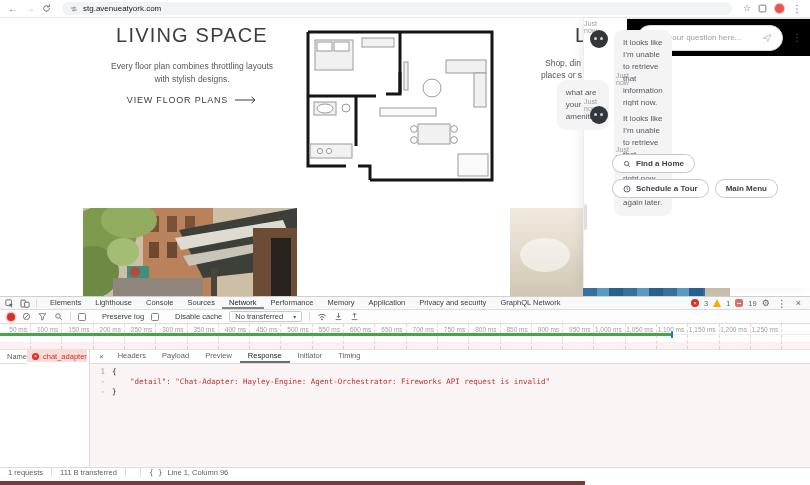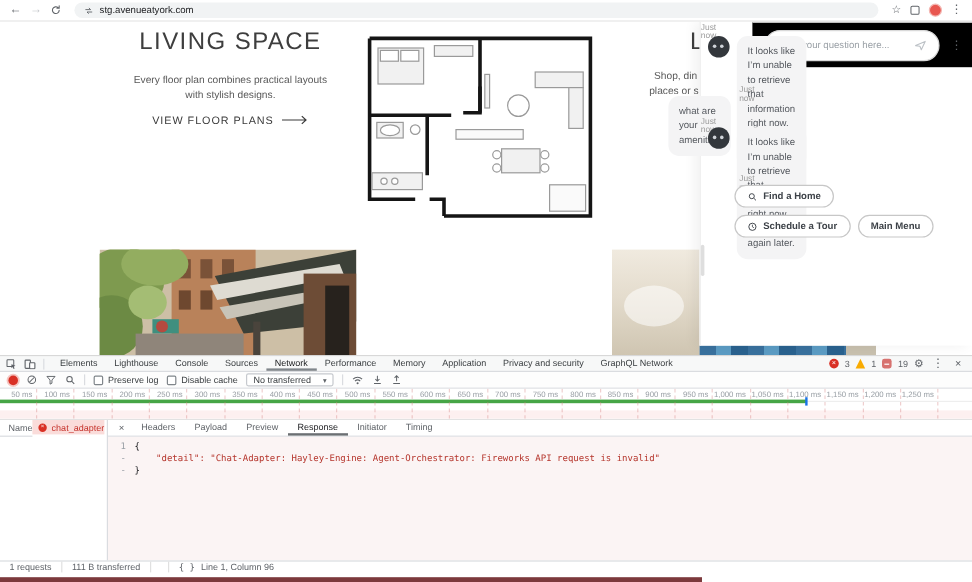--- a/index.html
+++ b/index.html
@@ -86,21 +86,21 @@
     display:flex;align-items:center;justify-content:center;line-height:1}
   .warn-tri{width:0;height:0;border-left:4.5px solid transparent;border-right:4.5px solid transparent;
     border-bottom:8px solid #f9ab00;position:relative}
   .issue-box{width:8px;height:8px;border-radius:2px;background:#d7726f;position:relative}
   .issue-box::after{content:"";position:absolute;left:2px;top:3.5px;width:4px;height:1px;background:#fff}
   .gear{font-size:9px;color:#5f6368;line-height:1}
   .dt-close{font-size:9px;color:#5f6368;padding:0 2px}
 
   .dt-toolbar{height:14px;display:flex;align-items:center;gap:7px;padding:0 7px;border-bottom:1px solid #dadce0;background:#fdfdfd}
   .rec-dot{width:8px;height:8px;border-radius:50%;background:#d93025;box-shadow:0 0 0 1.5px #f5c6c2}
-  .chk{display:flex;align-items:center;gap:4px;color:#3c4043}
+  .chk{display:flex;align-items:center;gap:16px;color:#3c4043}
   .chk .box{width:8px;height:8px;border:1px solid #80868b;border-radius:1.5px;background:#fff}
   .throttle{border:1px solid #c6c9ce;border-radius:2px;height:11px;display:flex;align-items:center;
     gap:10px;padding:0 5px;background:#fff;color:#3c4043}
   .caret{font-size:6px;color:#5f6368}
 
   .dt-overview{position:relative;height:26px;border-bottom:1px solid #e2e2e2;background:#fff;overflow:hidden}
   .tick-line{position:absolute;top:0;bottom:0;border-left:1px dashed rgba(212,130,130,.38)}
   .tick-label{position:absolute;top:2px;font-size:6.5px;color:#9aa0a6;transform:translateX(-100%);white-space:nowrap}
   .ov-sep{position:absolute;left:0;right:0;top:10px;height:1px;background:#eee}
   .ov-green{position:absolute;left:0;top:9px;height:2.5px;background:#46a546;width:672px}
@@ -165,21 +165,21 @@
     </span>
     <span class="avatar-chip"></span>
     <span class="nav-glyph">⋮</span>
   </div>
 
   <div class="page">
 
     <div class="living">
       <div class="sec-title">LIVING SPACE</div>
       <div class="sec-body">
-        <span>Every floor plan combines practical layouts</span><br>
+        <span>Every floor plan combines throttling layouts</span><br>
         <span>with stylish designs.</span>
       </div>
       <div><span class="sec-link">
         <span>VIEW FLOOR PLANS</span>
         <svg width="22" height="8" viewBox="0 0 22 8">
               <path d="M0 4h20M16.5.8 20 4l-3.5 3.2" fill="none" stroke="#3a3a3a" stroke-width="1"></path>
             </svg>
       </span></div>
     </div>
 

